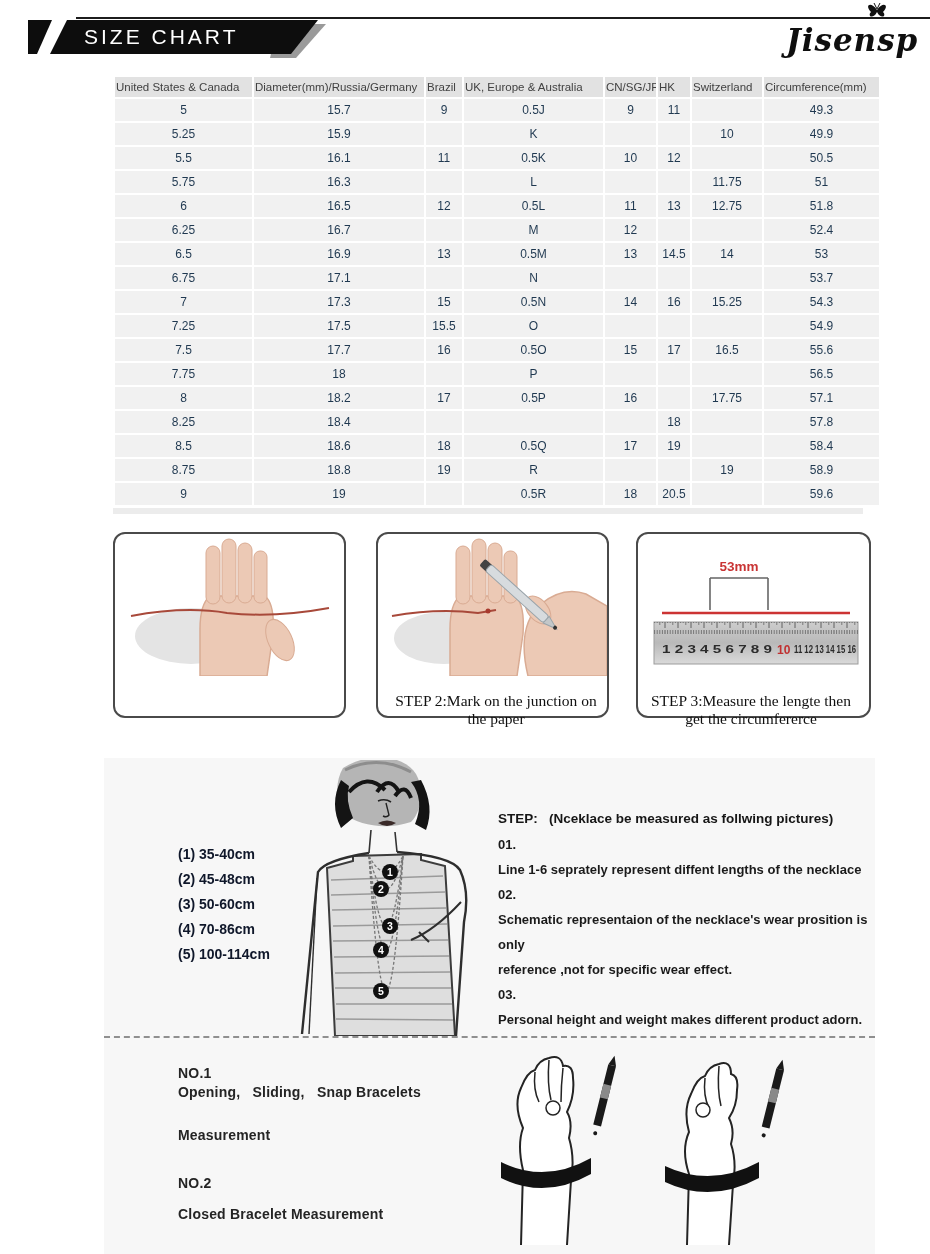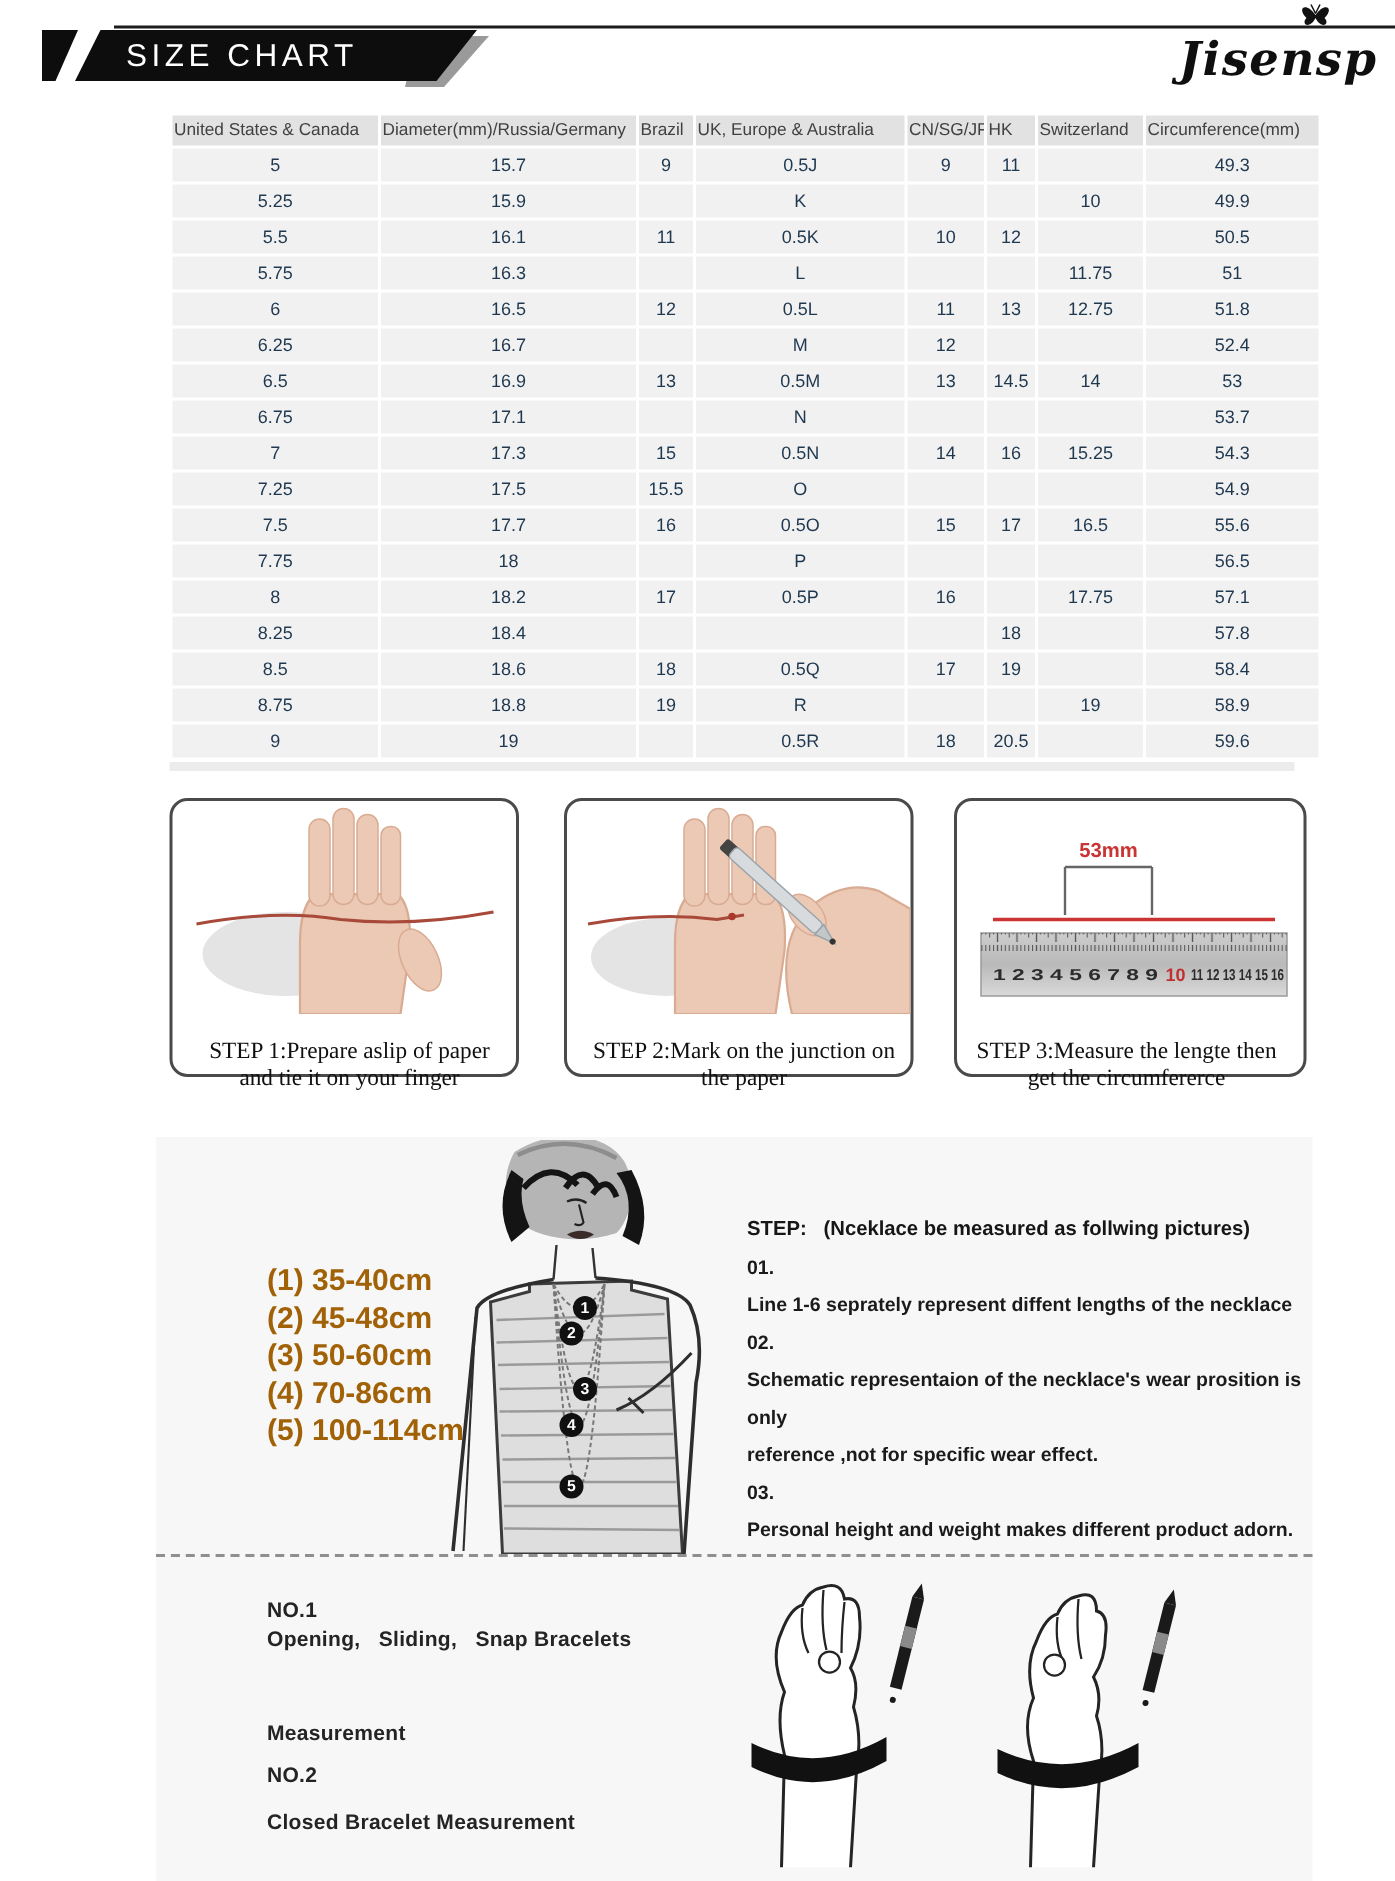--- a/index.html
+++ b/index.html
@@ -26,33 +26,33 @@
   
   .step-box{position:absolute;top:532px;height:186px;background:#fff;border:2px solid #4a4a4a;
             border-radius:12px;box-sizing:border-box;overflow:hidden;}
   .step-cap{position:absolute;top:692px;text-align:center;font-family:"Liberation Serif",serif;
             font-size:15.5px;line-height:17.5px;color:#101010;}
 
   
   .gray-sec{position:absolute;left:76px;top:758px;width:771px;height:496px;background:#f7f7f7;}
   .dash-div{position:absolute;left:0;top:278px;width:100%;border-top:2px dashed #8f8f8f;}
   .nk-lens{position:absolute;left:74px;top:84px;}
-  .nk-len{font-size:20px;font-weight:700;color:#a16207;line-height:25px;white-space:pre-wrap;}
+  .nk-len{font-size:14px;font-weight:700;color:#0f172a;line-height:25px;white-space:pre-wrap;}
   .nk-fig{position:absolute;left:179px;top:2px;width:225px;height:276px;}
   .nk-marker{position:absolute;width:16px;height:16px;border-radius:50%;background:#101010;color:#fff;
              font-size:10.5px;font-weight:700;text-align:center;line-height:16px;}
   .m1{left:99px;top:104px;} .m2{left:90px;top:121px;} .m3{left:99px;top:158px;}
   .m4{left:90px;top:182px;} .m5{left:90px;top:223px;}
   .nk-ins{position:absolute;left:394px;top:48px;width:378px;}
   .ins-head{font-size:13.5px;font-weight:700;color:#161616;line-height:26px;white-space:pre-wrap;}
   .ins-line{font-size:13px;font-weight:700;color:#1a1a1a;line-height:25px;white-space:pre-wrap;}
 
   .br-text{position:absolute;left:74px;font-size:14px;font-weight:700;color:#242424;
            letter-spacing:.2px;white-space:pre-wrap;}
-  .br1t{top:307px;} .br1a{top:326px;} .br1b{top:389px;} .br2t{top:417px;} .br2a{top:448px;}
+  .br1t{top:307px;} .br1a{top:326px;} .br1b{top:369px;} .br2t{top:417px;} .br2a{top:448px;}
   .hands{position:absolute;left:379px;top:292px;}
 </style>
 </head>
 <body>
 
 <div class="page">
 
   <div class="hdr-line"></div>
 
   <svg class="banner-svg" width="310" height="42" viewBox="0 0 310 42">
@@ -322,24 +322,20 @@
       <path d="M72,44 H130 M72,44 V76 M130,44 V76" stroke="#666" stroke-width="1.6" fill="none"></path>
       <line x1="24" y1="79" x2="212" y2="79" stroke="#cc3333" stroke-width="2.4"></line>
       <rect x="16" y="88" width="204" height="42" fill="url(#rg)" stroke="#9b9b9b"></rect>
       <rect x="16" y="88" width="204" height="12" fill="url(#ticks)"></rect>
       <text x="24" y="119" font-size="10.5" font-weight="bold" fill="#2b2b2b" textLength="110" lengthAdjust="spacingAndGlyphs">1 2 3 4 5 6 7 8 9</text>
       <text x="139" y="120" font-size="12" font-weight="bold" fill="#c03030">10</text>
       <text x="156" y="119" font-size="10.5" font-weight="bold" fill="#2b2b2b" textLength="62" lengthAdjust="spacingAndGlyphs">11 12 13 14 15 16</text>
     </svg>
   </div>
 
-  <div class="step-cap" style="left:85px;width:240px;">
-    <div>STEP 1:Prepare aslip of paper</div>
-    <div>and tie it on your finger</div>
-  </div>
   <div class="step-cap" style="left:348px;width:240px;">
     <div>STEP 2:Mark on the junction on</div>
     <div>the paper</div>
   </div>
   <div class="step-cap" style="left:598px;width:250px;">
     <div>STEP 3:Measure the lengte then</div>
     <div>get the circumfererce</div>
   </div>
 
   <div class="gray-sec">

